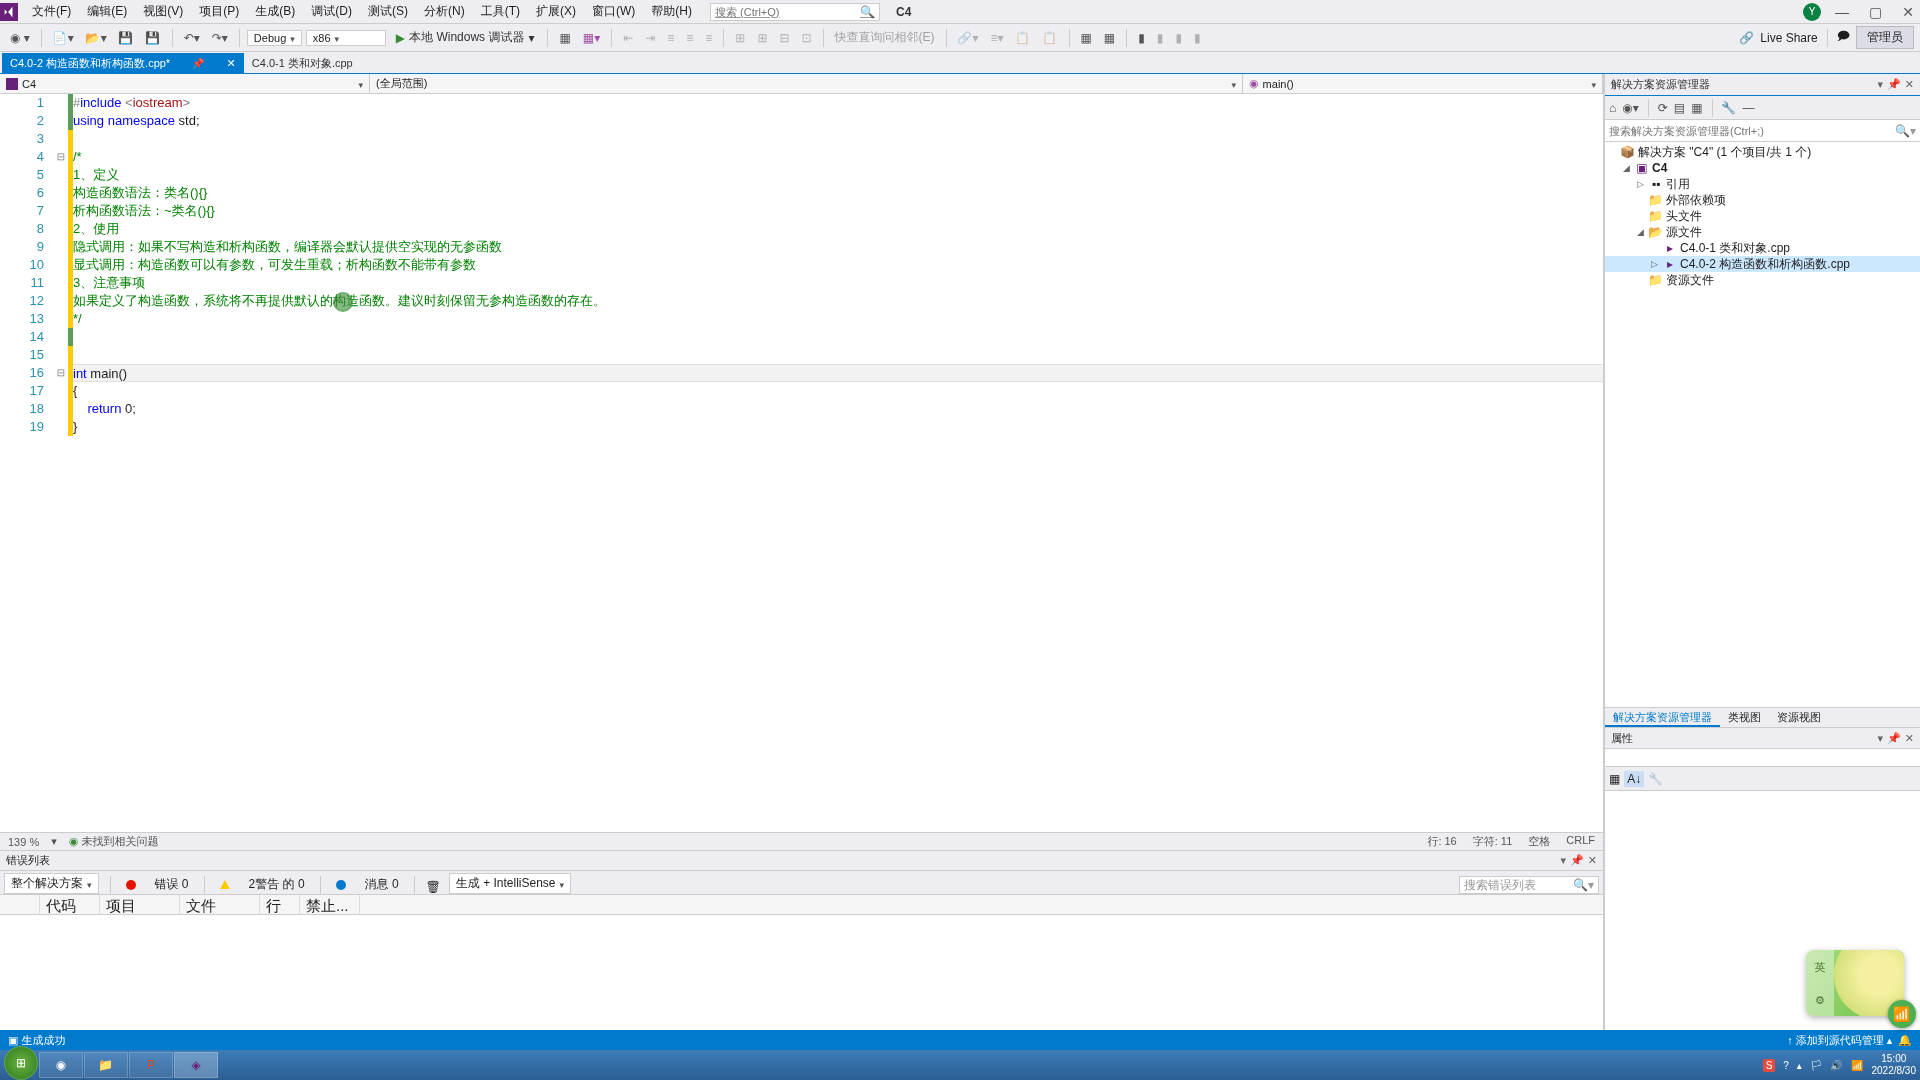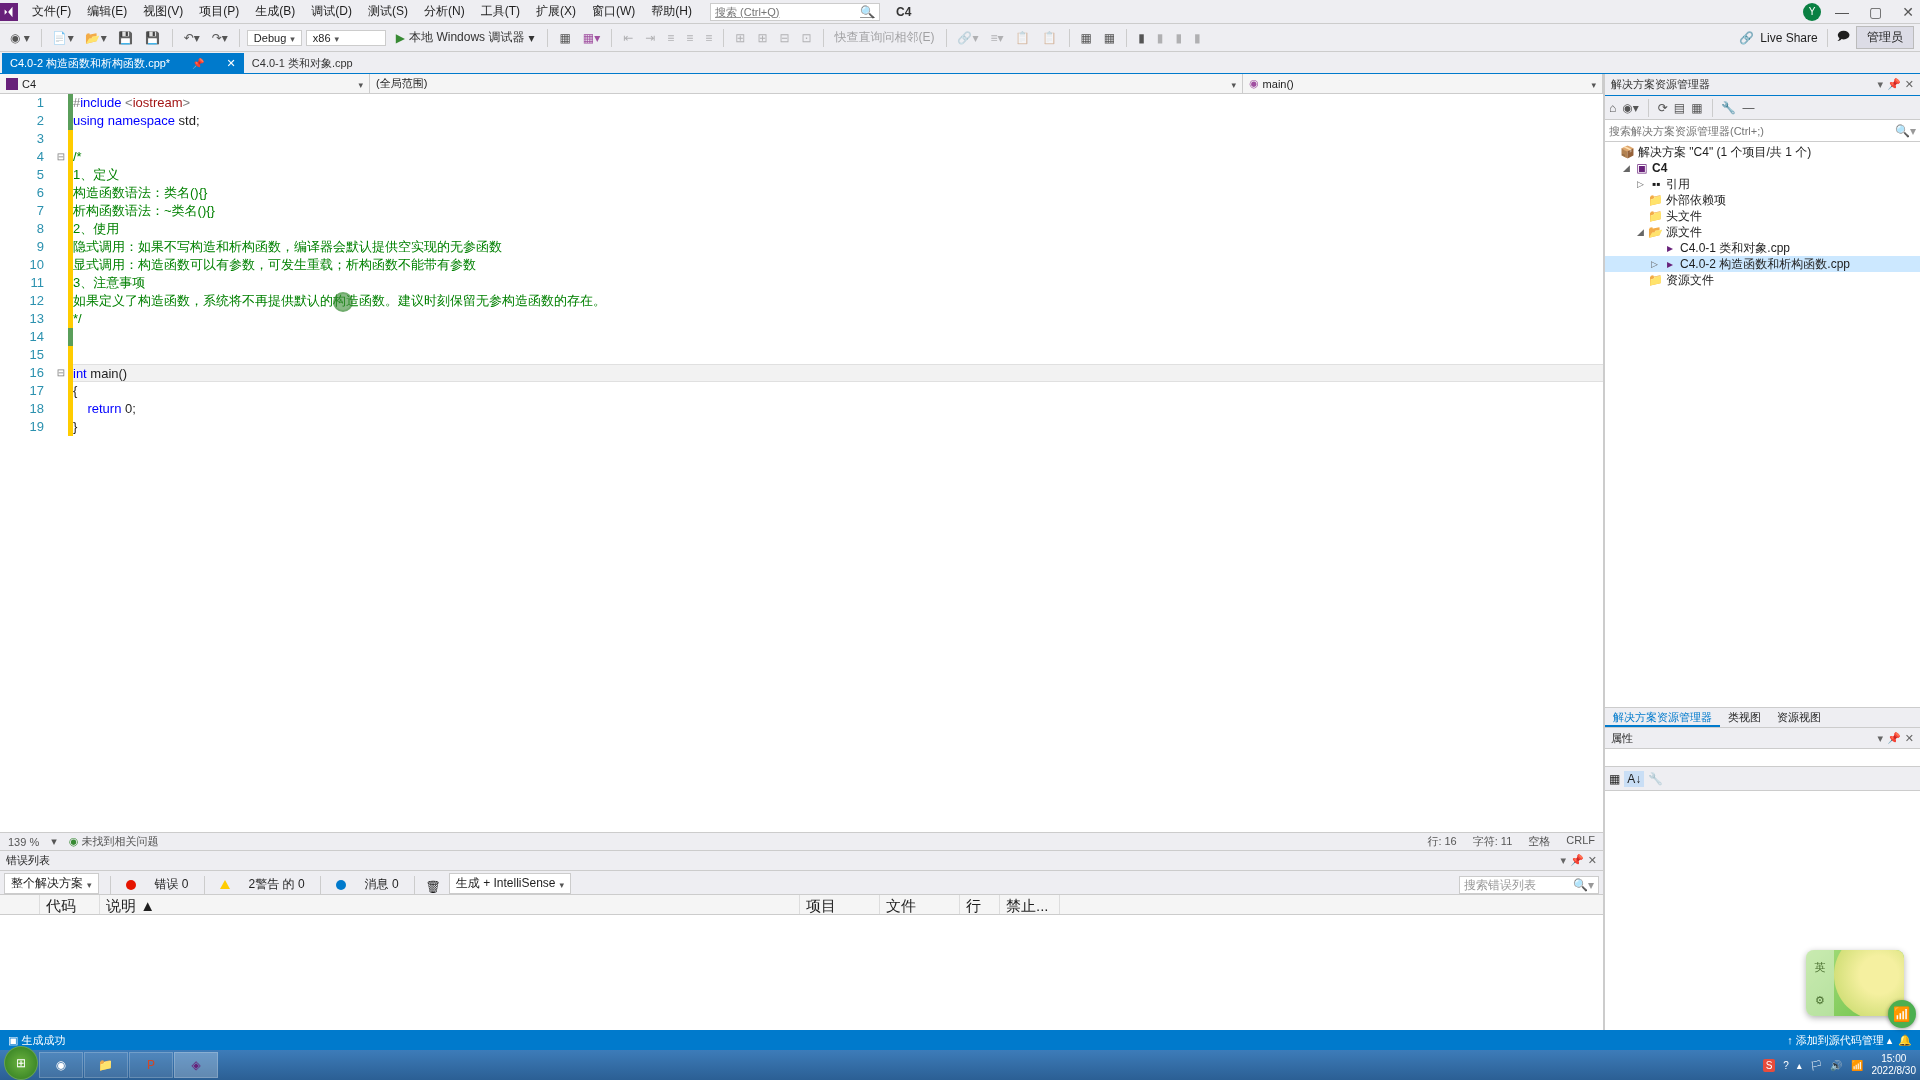--- a/index.html
+++ b/index.html
@@ -373,21 +373,20 @@
             <span class="arrow-down"></span>
           </div>
         <div class="err-search">
             <span>搜索错误列表</span>
             <span style="margin-left:auto">🔍▾</span>
           </div>
       </div>
       <div class="err-cols" id="errcols">
           <div class="col" style="width: 40px;"></div>
           <div class="col" style="width: 60px;">代码</div>
-          <div class="col" style="width: 700px;">说明 ▲</div>
           <div class="col" style="width: 80px;">项目</div>
           <div class="col" style="width: 80px;">文件</div>
           <div class="col" style="width: 40px;">行</div>
           <div class="col" style="width: 60px;">禁止...</div>
         </div>
       <div class="err-body"></div>
     </div>
   </div>
 
   <div class="side">

